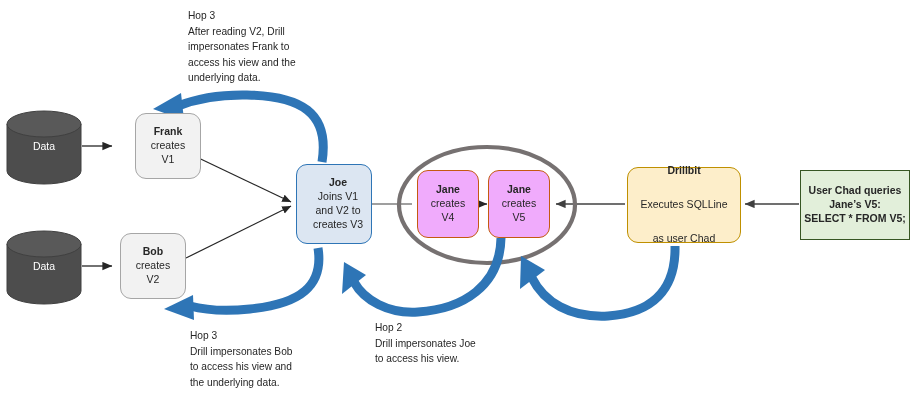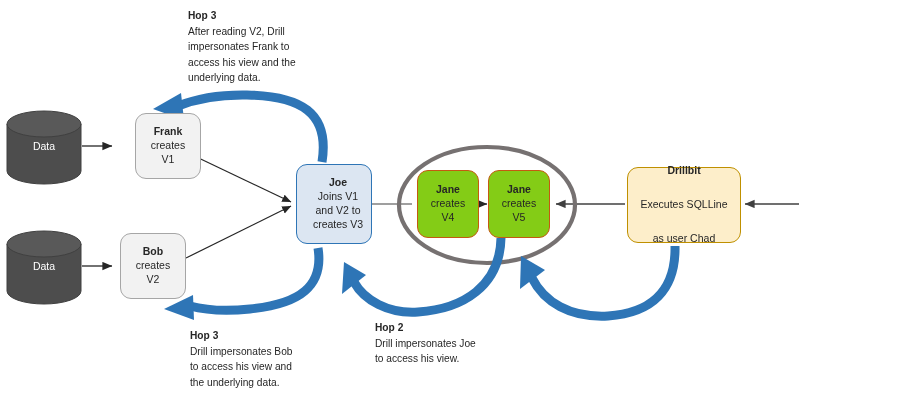--- a/index.html
+++ b/index.html
@@ -49,21 +49,21 @@
     border-radius: 11px;
     font-size: 10.5px;
   }
   .box-blue {
     background: #dce6f2;
     border: 1.3px solid #2e75b6;
     border-radius: 11px;
     font-size: 10.5px;
   }
   .box-peach {
-    background: #84cc16;
+    background: #f0abfc;
     border: 1.3px solid #c55a11;
     border-radius: 11px;
     font-size: 10.5px;
     text-align: center;
   }
   .box-yellow {
     background: #fdeeca;
     border: 1.3px solid #bf9000;
     border-radius: 11px;
     font-size: 10.5px;
@@ -91,21 +91,21 @@
   }
 
   
   .note {
     position: absolute;
     color: #262626;
     font-size: 10.2px;
     line-height: 1.52;
   }
   .note .note-title {
-    font-weight: bold;
+    font-weight: normal;
     display: block;
   }
   .note .note-line { display: block; }
 </style>
 </head>
 <body>
 
 <div id="diagram-root">
 
   <svg class="layer" viewBox="0 0 915 396">
@@ -201,20 +201,25 @@
     <span class="ln">creates</span>
     <span class="ln">V5</span>
   </div>
 
   <div class="node box-yellow" style="left:627px; top:167px; width:114px; height:76px;">
     <span class="ln b">Drillbit</span>
     <span class="ln">Executes SQLLine</span>
     <span class="ln">as user Chad</span>
   </div>
 
+  <div class="node box-green" style="left:800px; top:170px; width:110px; height:70px;">
+    <span class="ln">User Chad queries</span>
+    <span class="ln">Jane’s V5:</span>
+    <span class="ln">SELECT * FROM V5;</span>
+  </div>
 
   <div class="note" style="left:188px; top:8px; width:190px;">
     <span class="note-title">Hop 3</span>
     <span class="note-line">After reading V2, Drill</span>
     <span class="note-line">impersonates Frank to</span>
     <span class="note-line">access his view and the</span>
     <span class="note-line">underlying data.</span>
   </div>
 
   <div class="note" style="left:190px; top:328px; width:190px;">

